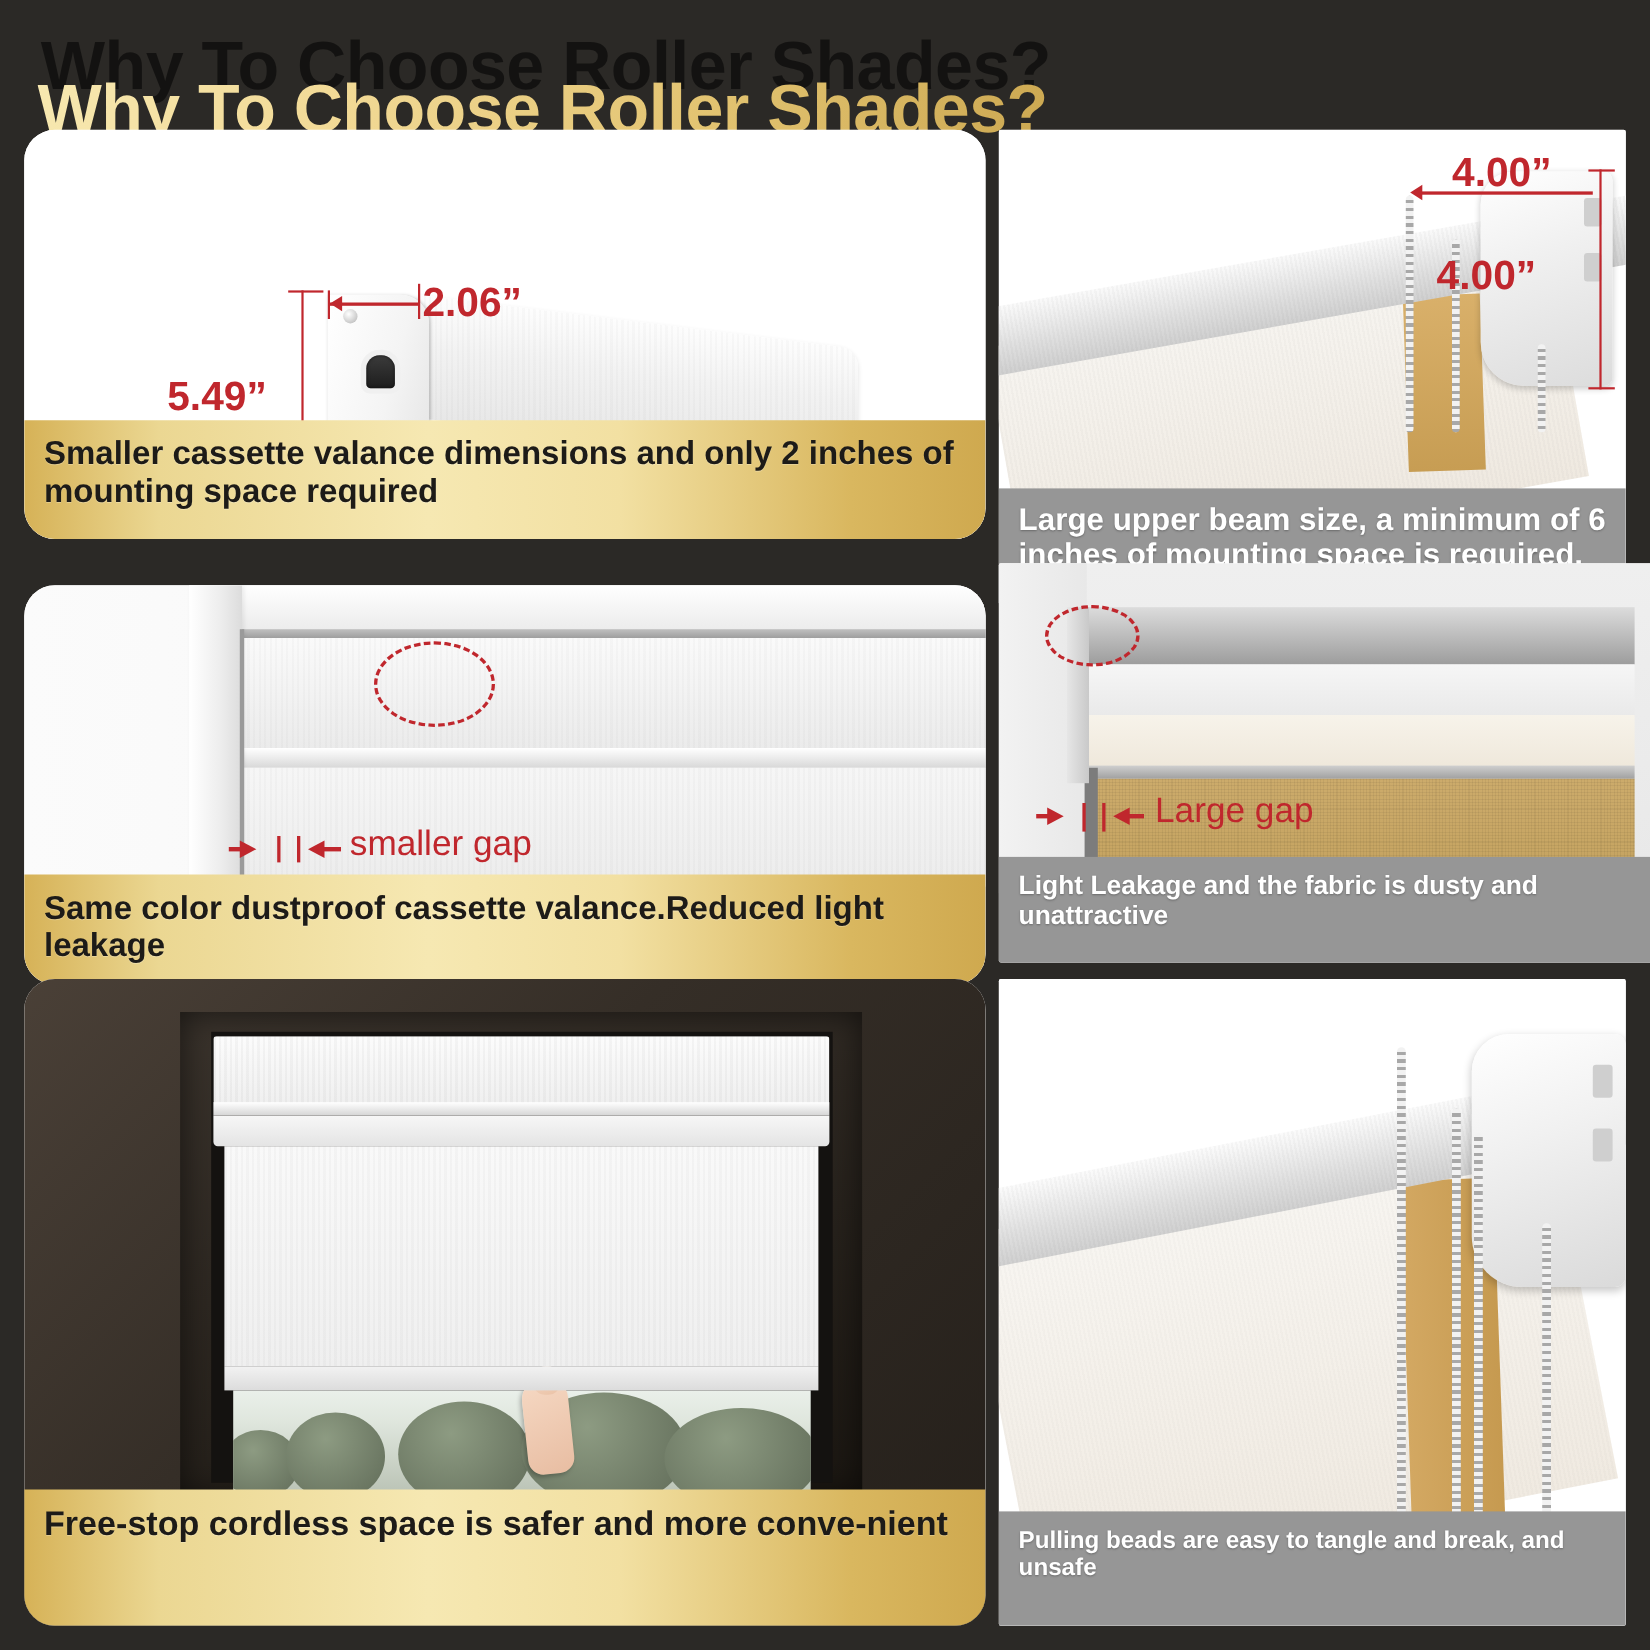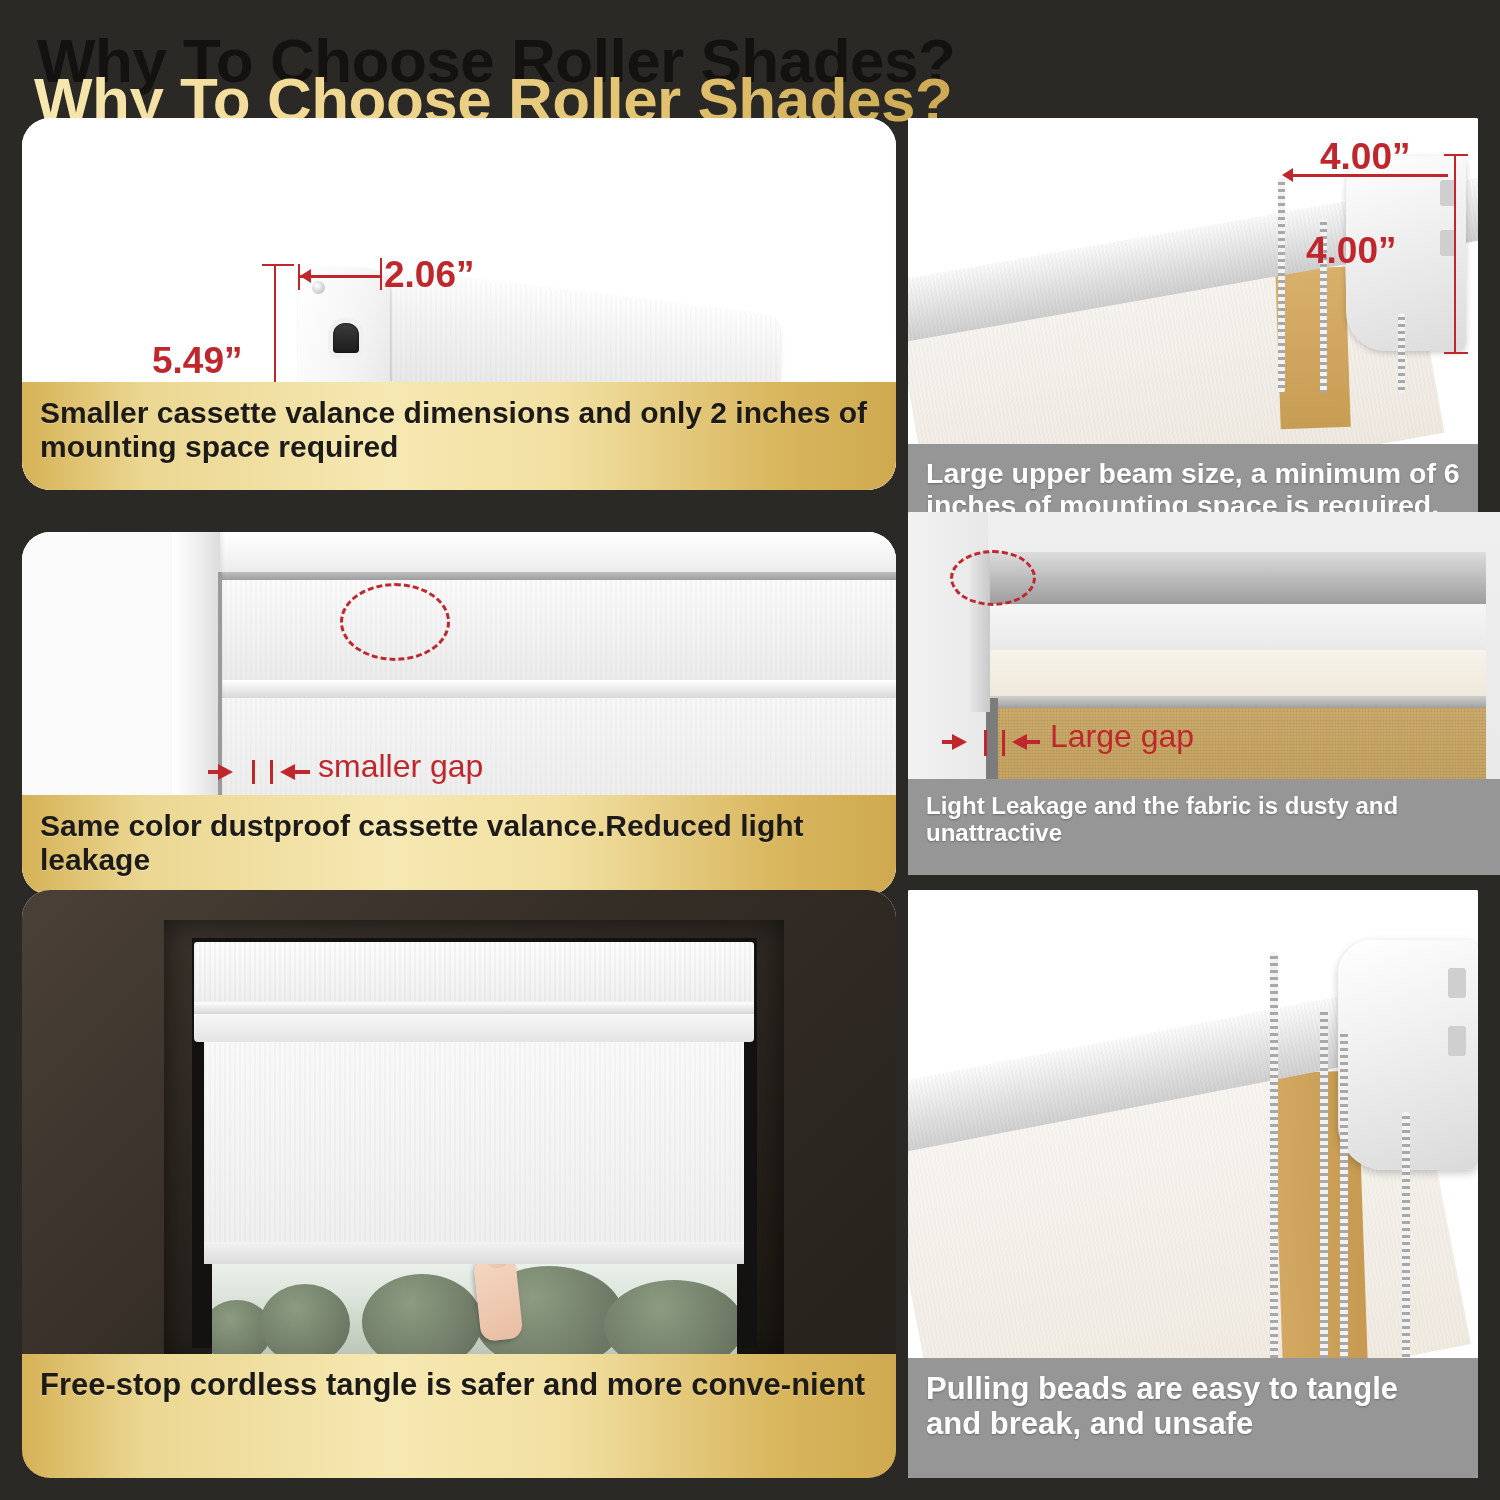--- a/index.html
+++ b/index.html
@@ -57,21 +57,21 @@
   }
   .cap.gray{
     background:#969696;color:#ffffff;
     text-shadow:0 1px 2px rgba(0,0,0,.30);
   }
   .cap.h1{height:108px;font-size:30px;}
   .cap.h2{height:100px;font-size:30px;}
   .cap.h3{height:124px;font-size:31px;}
   .cap.g1{height:106px;font-size:28.5px;}
   .cap.g2{height:96px; font-size:24px;}
-  .cap.g3{height:120px; font-size:31px;}
+  .cap.g3{height:104px; font-size:22px;}
 
   
   .dim{position:absolute;color:#C0272D;font-weight:bold;white-space:nowrap;}
   .dimline{position:absolute;background:#C0272D;}
   .arrow{position:absolute;width:0;height:0;}
 
   .dashed-ellipse{
     position:absolute;border:3.5px dashed #C0272D;border-radius:50%;
     box-sizing:border-box;
   }
@@ -415,21 +415,21 @@
         <div class="tree" style="left:392px;top:16px;width:140px;height:92px;"></div>
       </div>
       <div class="hand"></div>
       <div class="handtip"></div>
       <div class="head5"></div>
       <div class="headlip5"></div>
       <div class="head5b"></div>
       <div class="body5"></div>
       <div class="bottomrail5"></div>
     </div>
-    <div class="cap gold h3">Free-stop cordless tangle is safer and more conve-nient</div>
+    <div class="cap gold h3">Free-stop cordless space is safer and more conve-nient</div>
   </div>
 
   <div class="panel right p6">
     <div class="photo">
       <div class="sky"></div>
       <div class="shade6"></div>
       <div class="tan6"></div>
       <div class="beam6"></div>
       <div class="bracket6">
         <div class="notch" style="position:absolute;right:12px;top:28px;width:18px;height:30px;background:#cfcfcf;border-radius:3px;"></div>

